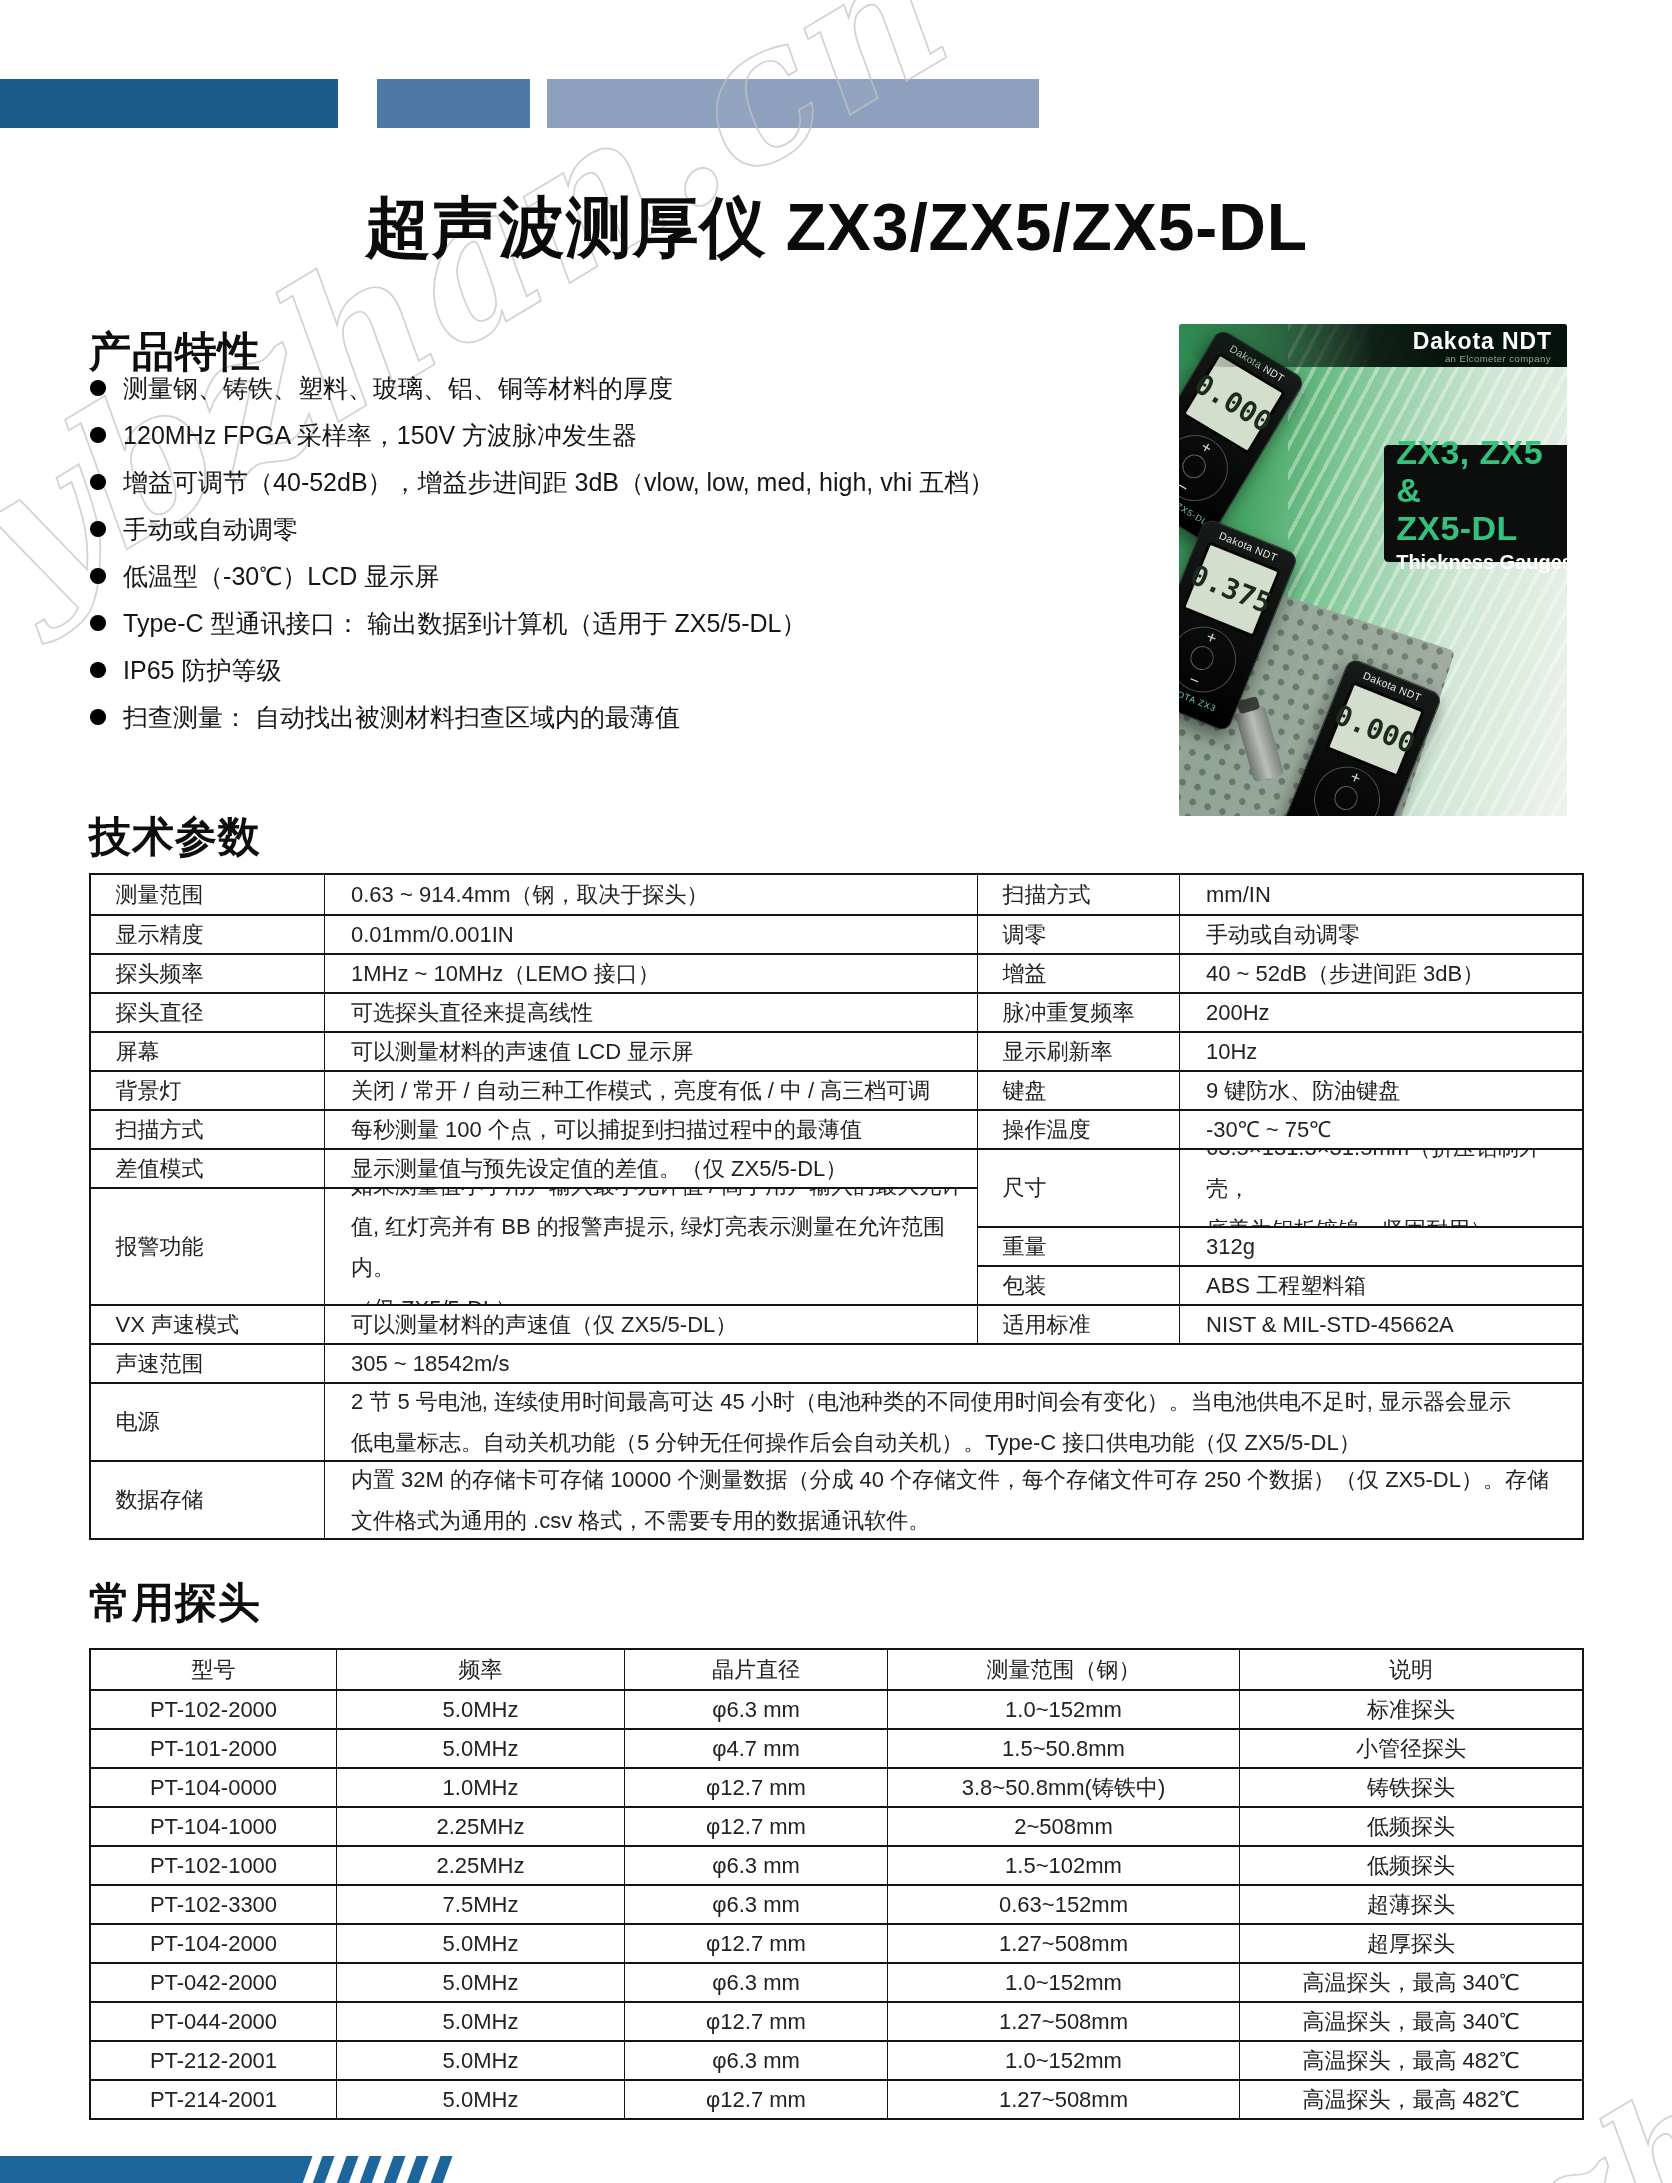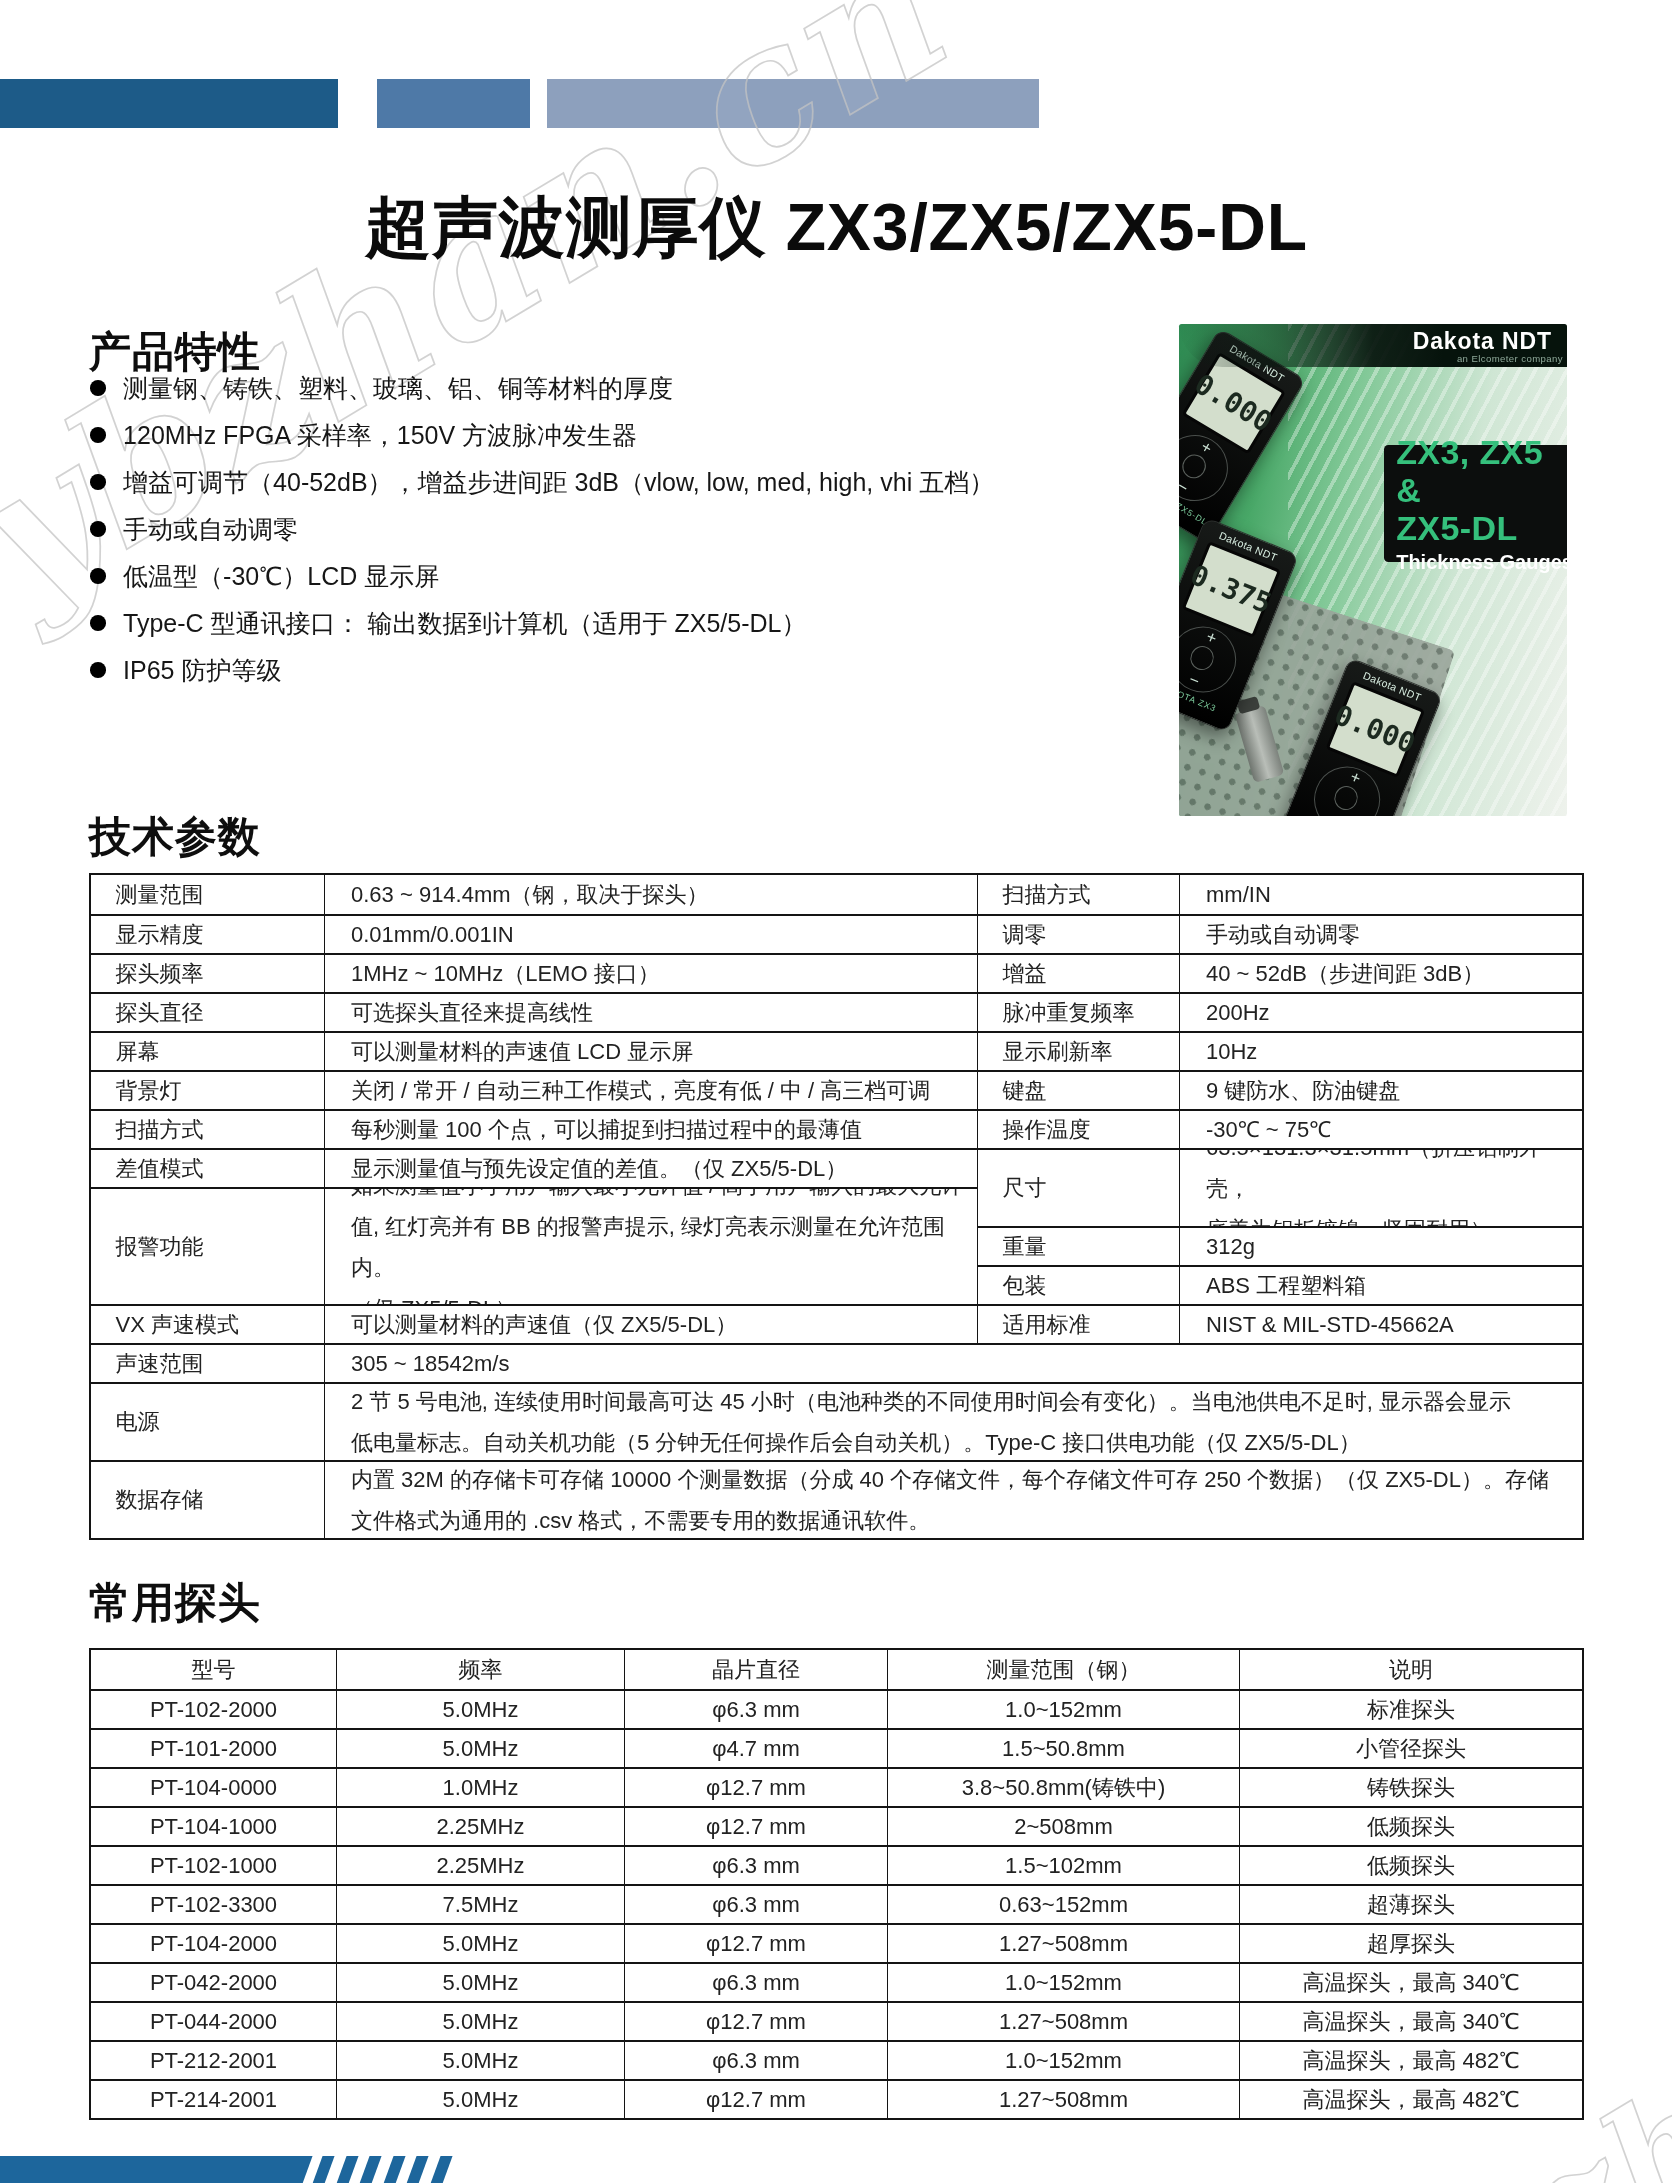--- a/index.html
+++ b/index.html
@@ -41,21 +41,21 @@
   .strands{position:absolute;right:-35px;top:0;width:314px;height:492px;opacity:.55;
         background:repeating-linear-gradient(118deg,rgba(255,255,255,.65) 0 3.9px,rgba(255,255,255,0) 3.9px 14px);}
   .plate{position:absolute;left:-26px;top:279px;width:271px;height:245px;transform:rotate(18deg);
         background-color:#9aa59b;border-radius:6.1px;
         background-image:radial-gradient(circle at 5.2px 5.2px,#68736a 3.1px,rgba(0,0,0,0) 3.5px);
         background-size:15.7px 15.7px;opacity:.9;}
   .hero-band{position:absolute;left:0;top:0;width:100%;height:43px;border-radius:0 0 0 52px;
         background:linear-gradient(90deg,rgba(6,25,15,0) 0%,rgba(6,25,15,.45) 26%,rgba(5,18,11,.92) 50%,#06130c 68%);}
   .hero-brand{position:absolute;right:15px;top:4.4px;text-align:right;color:#fff;
         font-size:23px;font-weight:700;letter-spacing:0.9px;}
-  .hero-brand-sub{position:absolute;right:4px;top:29px;text-align:right;color:#8fa99a;font-size:9.6px;letter-spacing:0.4px;}
+  .hero-brand-sub{position:absolute;right:16px;top:29px;text-align:right;color:#8fa99a;font-size:9.6px;letter-spacing:0.4px;}
   .model-box{position:absolute;left:205px;top:121px;width:190px;height:117px;background:#0c0e0d;border-radius:4.4px;
         display:flex;flex-direction:column;justify-content:center;padding-left:12.2px;box-sizing:border-box;}
   .model-line{font-size:34px;font-weight:900;color:#35c07c;line-height:38px;letter-spacing:0.4px;}
   .model-sub{font-size:20px;font-weight:700;color:#ffffff;margin-top:3.5px;}
   .device{position:absolute;width:101px;height:192px;background:linear-gradient(#171a18,#000);
         border:1.3px solid #2c2f2d;border-radius:11.4px;box-shadow:0 7.9px 18.3px rgba(0,0,0,.45);
         box-sizing:border-box;}
   .dev-brand{margin-top:4.4px;text-align:center;font-size:10.5px;color:#d9efe2;letter-spacing:0.4px;}
   .dev-screen{width:78px;height:73px;margin:3.5px auto 0;background:#d3decc;border:3.5px solid #060606;
         border-radius:4.4px;display:flex;align-items:center;justify-content:center;box-sizing:border-box;}
@@ -125,20 +125,24 @@
           <span class="dot"></span>
           <span>低温型（-30℃）LCD 显示屏</span>
         </div>
         <div class="feat">
           <span class="dot"></span>
           <span>Type-C 型通讯接口： 输出数据到计算机（适用于 ZX5/5-DL）</span>
         </div>
         <div class="feat">
           <span class="dot"></span>
           <span>IP65 防护等级</span>
+        </div>
+        <div class="feat">
+          <span class="dot"></span>
+          <span>扫查测量： 自动找出被测材料扫查区域内的最薄值</span>
         </div>
       </div>
 
     <div class="hero">
       <div class="strands"></div>
       <div class="plate"></div>
       <div class="probe-acc"></div>
       <div id="devices">
           <div class="device" style="left: -15.7px; top: 15.7px; transform: rotate(31deg);">
             <div class="dev-brand">Dakota NDT</div>

